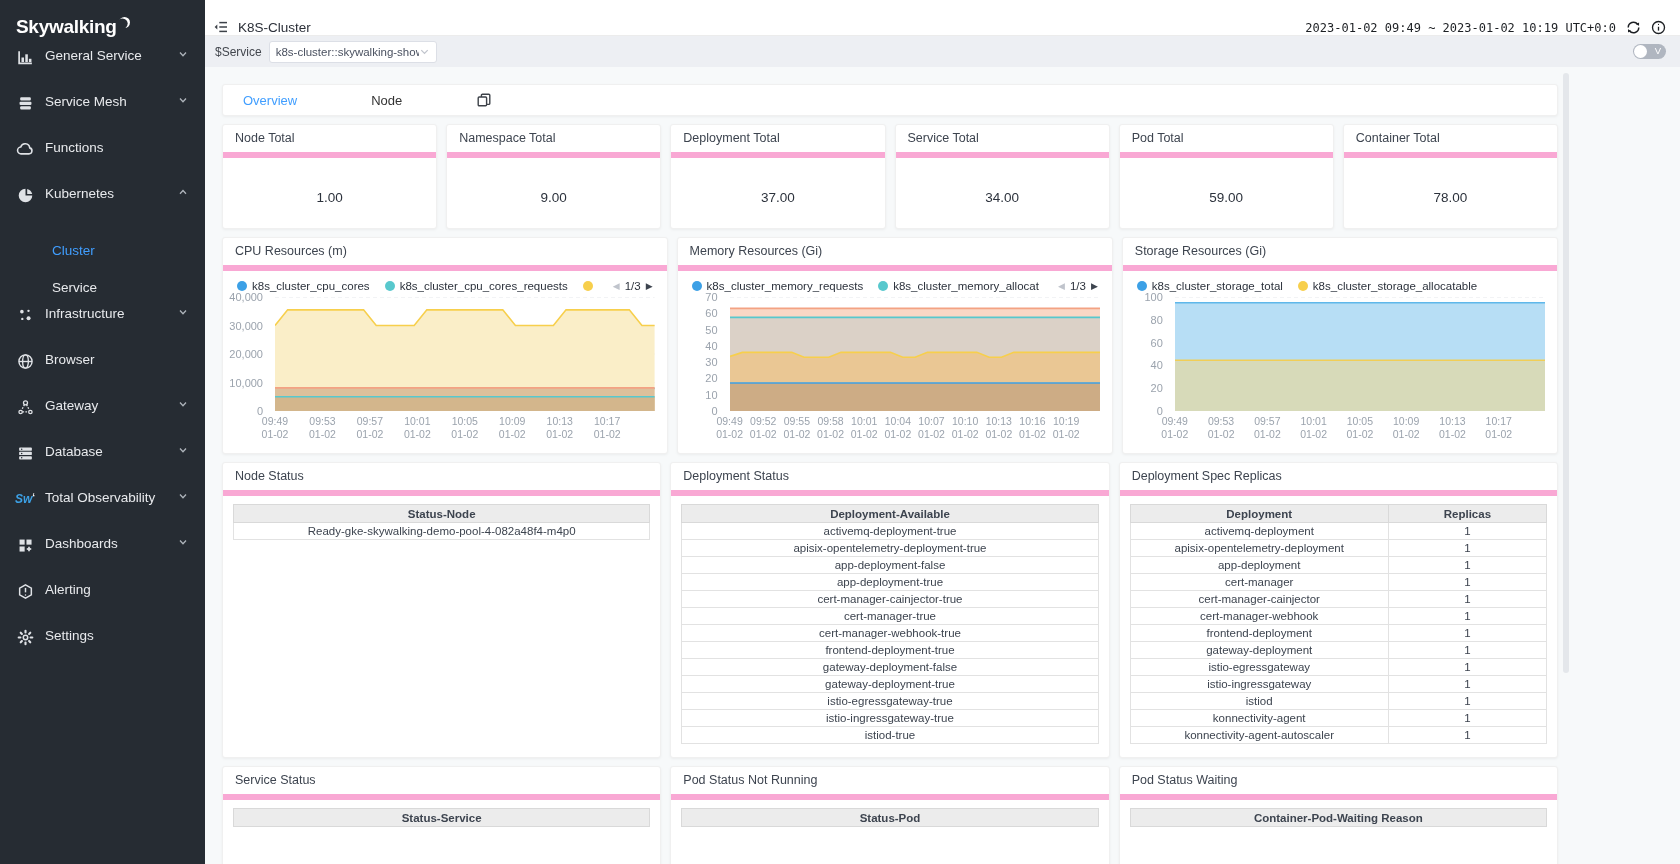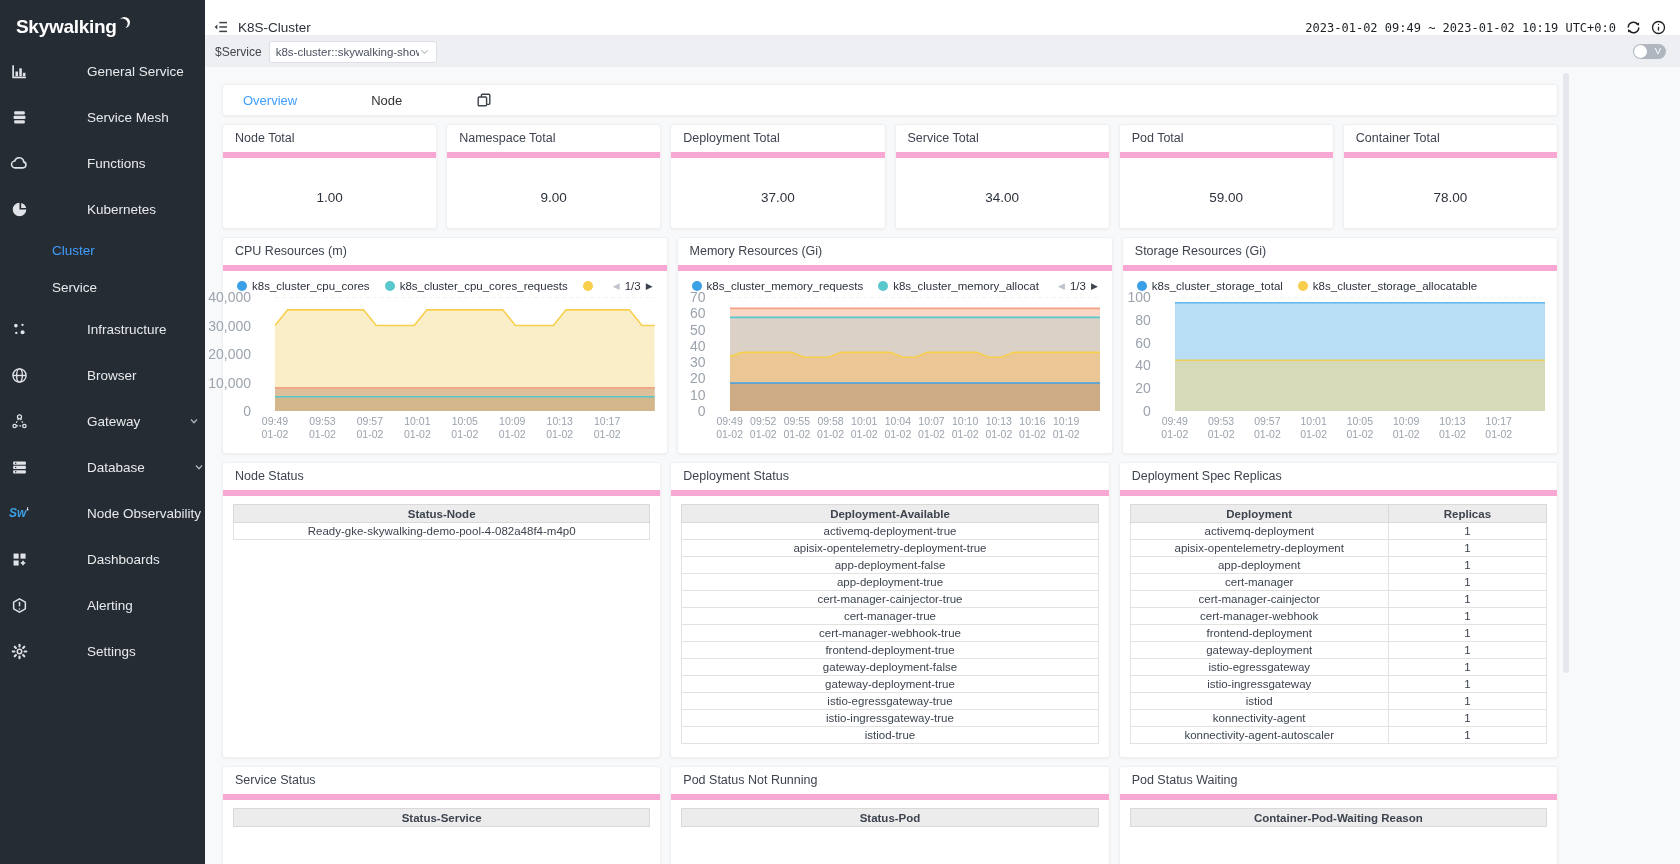--- a/index.html
+++ b/index.html
@@ -5,21 +5,21 @@
   * { box-sizing: border-box; margin: 0; padding: 0; }
   html,body { width:1680px; height:864px; overflow:hidden; background:#f7f9fa;
               font-family:"Liberation Sans","DejaVu Sans",sans-serif; }
   .app { display:flex; width:1680px; height:864px; }
 
   
   .sidebar { width:205px; height:864px; background:#262c33; flex:0 0 205px; color:#e8eaed; }
   .logo { padding:16px 0 10px 16px; display:flex; align-items:flex-start; cursor:pointer; }
   .logo-text { font-size:19px; font-weight:bold; color:#fff; letter-spacing:-0.3px; }
   .logo-swoosh { margin-left:2px; margin-top:-2px; }
-  .nav-item { height:46px; display:flex; align-items:center; padding:0 16px 0 10px; cursor:pointer; font-size:13.5px; color:#e8eaed;gap:48px; }
+  .nav-item { height:46px; display:flex; align-items:flex-start; padding:0 16px 0 16px; cursor:pointer; font-size:13.5px; color:#e8eaed; }
   .nav-icon { width:18px; height:18px; margin-right:11px; display:flex; align-items:center; justify-content:center; color:#dfe2e6; flex:0 0 18px; }
   .nav-label { flex:1; white-space:nowrap; }
   .nav-chevron { color:#aeb4bb; display:flex; }
   .nav-sub { height:37px; display:flex; align-items:center; padding-left:52px; font-size:13.5px; cursor:pointer; color:#e8eaed; }
   .nav-sub.active { color:#409eff; }
   .sw-logo { font-weight:bold; font-size:12px; color:#3ca1e6; font-style:italic; }
   .sw-logo .swq { color:#fff; font-style:normal; margin-left:0px; font-size:10px; vertical-align:top; }
 
   
   .main { flex:1; display:flex; flex-direction:column; min-width:0; }
@@ -61,21 +61,21 @@
   .legend { display:flex; align-items:center; gap:15px; padding:9px 14px 5px; }
   .leg-item { display:flex; align-items:center; gap:5px; cursor:pointer; }
   .leg-dot { width:10px; height:10px; border-radius:50%; display:inline-block; }
   .leg-label { font-size:11.5px; color:#2c323c; }
   .leg-pager { margin-left:auto; display:flex; align-items:center; gap:5px; font-size:11.5px; color:#2c323c; }
   .pager-arrow { font-size:9px; cursor:pointer; }
   .pager-arrow.prev { color:#c0c4cc; }
   .pager-arrow.next { color:#3d444f; }
   .chart-plot-row { display:flex; padding-right:12px; }
   .y-axis { position:relative; width:52px; flex:0 0 52px; }
-  .y-tick { position:absolute; right:24px; transform:translateY(-50%); font-size:14px; color:#9ba3ad; white-space:nowrap; }
+  .y-tick { position:absolute; right:12px; transform:translateY(-50%); font-size:11px; color:#9ba3ad; white-space:nowrap; }
   .plot { position:relative; flex:1; height:114px; cursor:crosshair; }
   .plot svg { position:absolute; inset:0; width:100%; height:100%; }
   .x-axis { position:relative; height:30px; margin:2px 12px 0 52px; }
   .x-tick { position:absolute; top:2px; transform:translateX(-50%); display:flex; flex-direction:column; align-items:center; line-height:1.25; font-size:10.5px; color:#9ba3ad; white-space:nowrap; }
 
   .row-tables { display:grid; grid-template-columns:repeat(3,1fr); gap:9px; margin-bottom:8px; }
   .table-card { height:296px; overflow:hidden; }
   .table-card.bottom { height:120px; }
   .table-scroll { margin:8px 10px 0; max-height:258px; overflow:hidden; }
   table.data-table { width:100%; border-collapse:collapse; font-size:11.5px; color:#3d444f; }
@@ -216,21 +216,21 @@
           <span class="nav-chevron">
             <svg width="12" height="12" viewBox="0 0 12 12" fill="none" stroke="currentColor" stroke-width="1.3">
               <polyline points="3,4.5 6,7.7 9,4.5"></polyline>
             </svg>
           </span>
      </div>
         <div class="nav-item">
        <span class="nav-icon">
             <span class="sw-logo">Sw<span class="swq">ʻ</span></span>
           </span>
-       <span class="nav-label">Node Observability</span>
+       <span class="nav-label">Total Observability</span>
           <span class="nav-chevron">
             <svg width="12" height="12" viewBox="0 0 12 12" fill="none" stroke="currentColor" stroke-width="1.3">
               <polyline points="3,4.5 6,7.7 9,4.5"></polyline>
             </svg>
           </span>
      </div>
         <div class="nav-item">
        <span class="nav-icon">
             <svg width="17" height="17" viewBox="0 0 16 16" fill="currentColor">
               <rect x="2.4" y="2.4" width="4.8" height="4.8"></rect>

